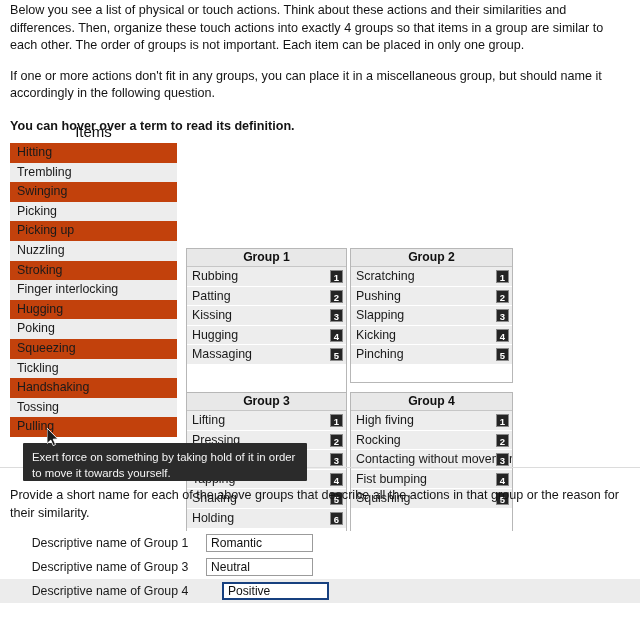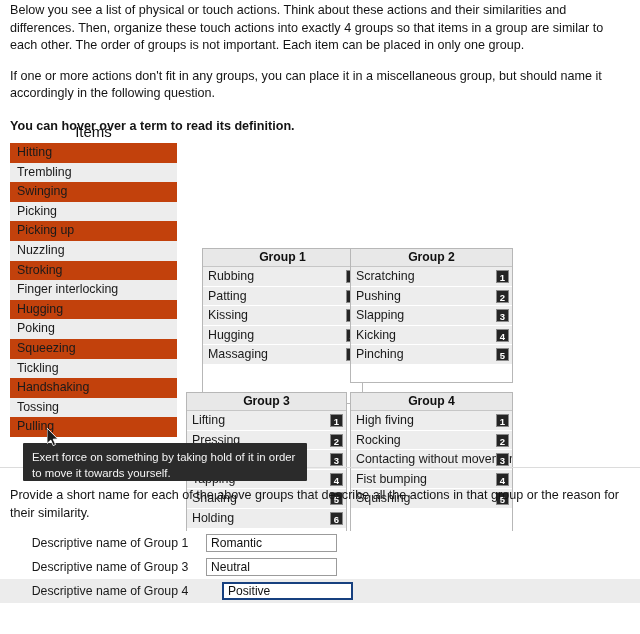--- a/index.html
+++ b/index.html
@@ -78,21 +78,21 @@
   .item-row.shade { background: #ededed; }
   .item-row.plain { background: #c2410c; }
 
   
   .group-box {
     position: absolute;
     box-sizing: border-box;
     border: 1px solid #b7b7b7;
     background: #ffffff;
   }
-  .group-box.g1 { left: 202px; top: 123px; width: 161px; height: 156px; }
+  .group-box.g1 { left: 186px; top: 123px; width: 161px; height: 156px; }
   .group-box.g2 { left: 350px; top: 123px; width: 163px; height: 135px; }
   .group-box.g3 { left: 186px; top: 267px; width: 161px; height: 145px; }
   .group-box.g4 { left: 350px; top: 267px; width: 163px; height: 145px; }
 
   .group-head {
     height: 17px;
     line-height: 17px;
     text-align: center;
     font-weight: bold;
     font-size: 12.2px;
@@ -195,21 +195,21 @@
     padding-left: 15px;
     font-size: 12.3px;
     color: #1a1a1a;
     width: 190px;
     white-space: nowrap;
     text-align: center;
   }
   .name-input-cell { padding: 0; }
   .name-input {
     box-sizing: border-box;
-    width: 131px;
+    width: 107px;
     height: 18px;
     font-family: "Liberation Sans", sans-serif;
     font-size: 12.1px;
     color: #111111;
     padding: 0 0 0 4px;
     border: 1px solid #9b9b9b;
     background: #ffffff;
     outline: none;
   }
   .name-input.focused {

